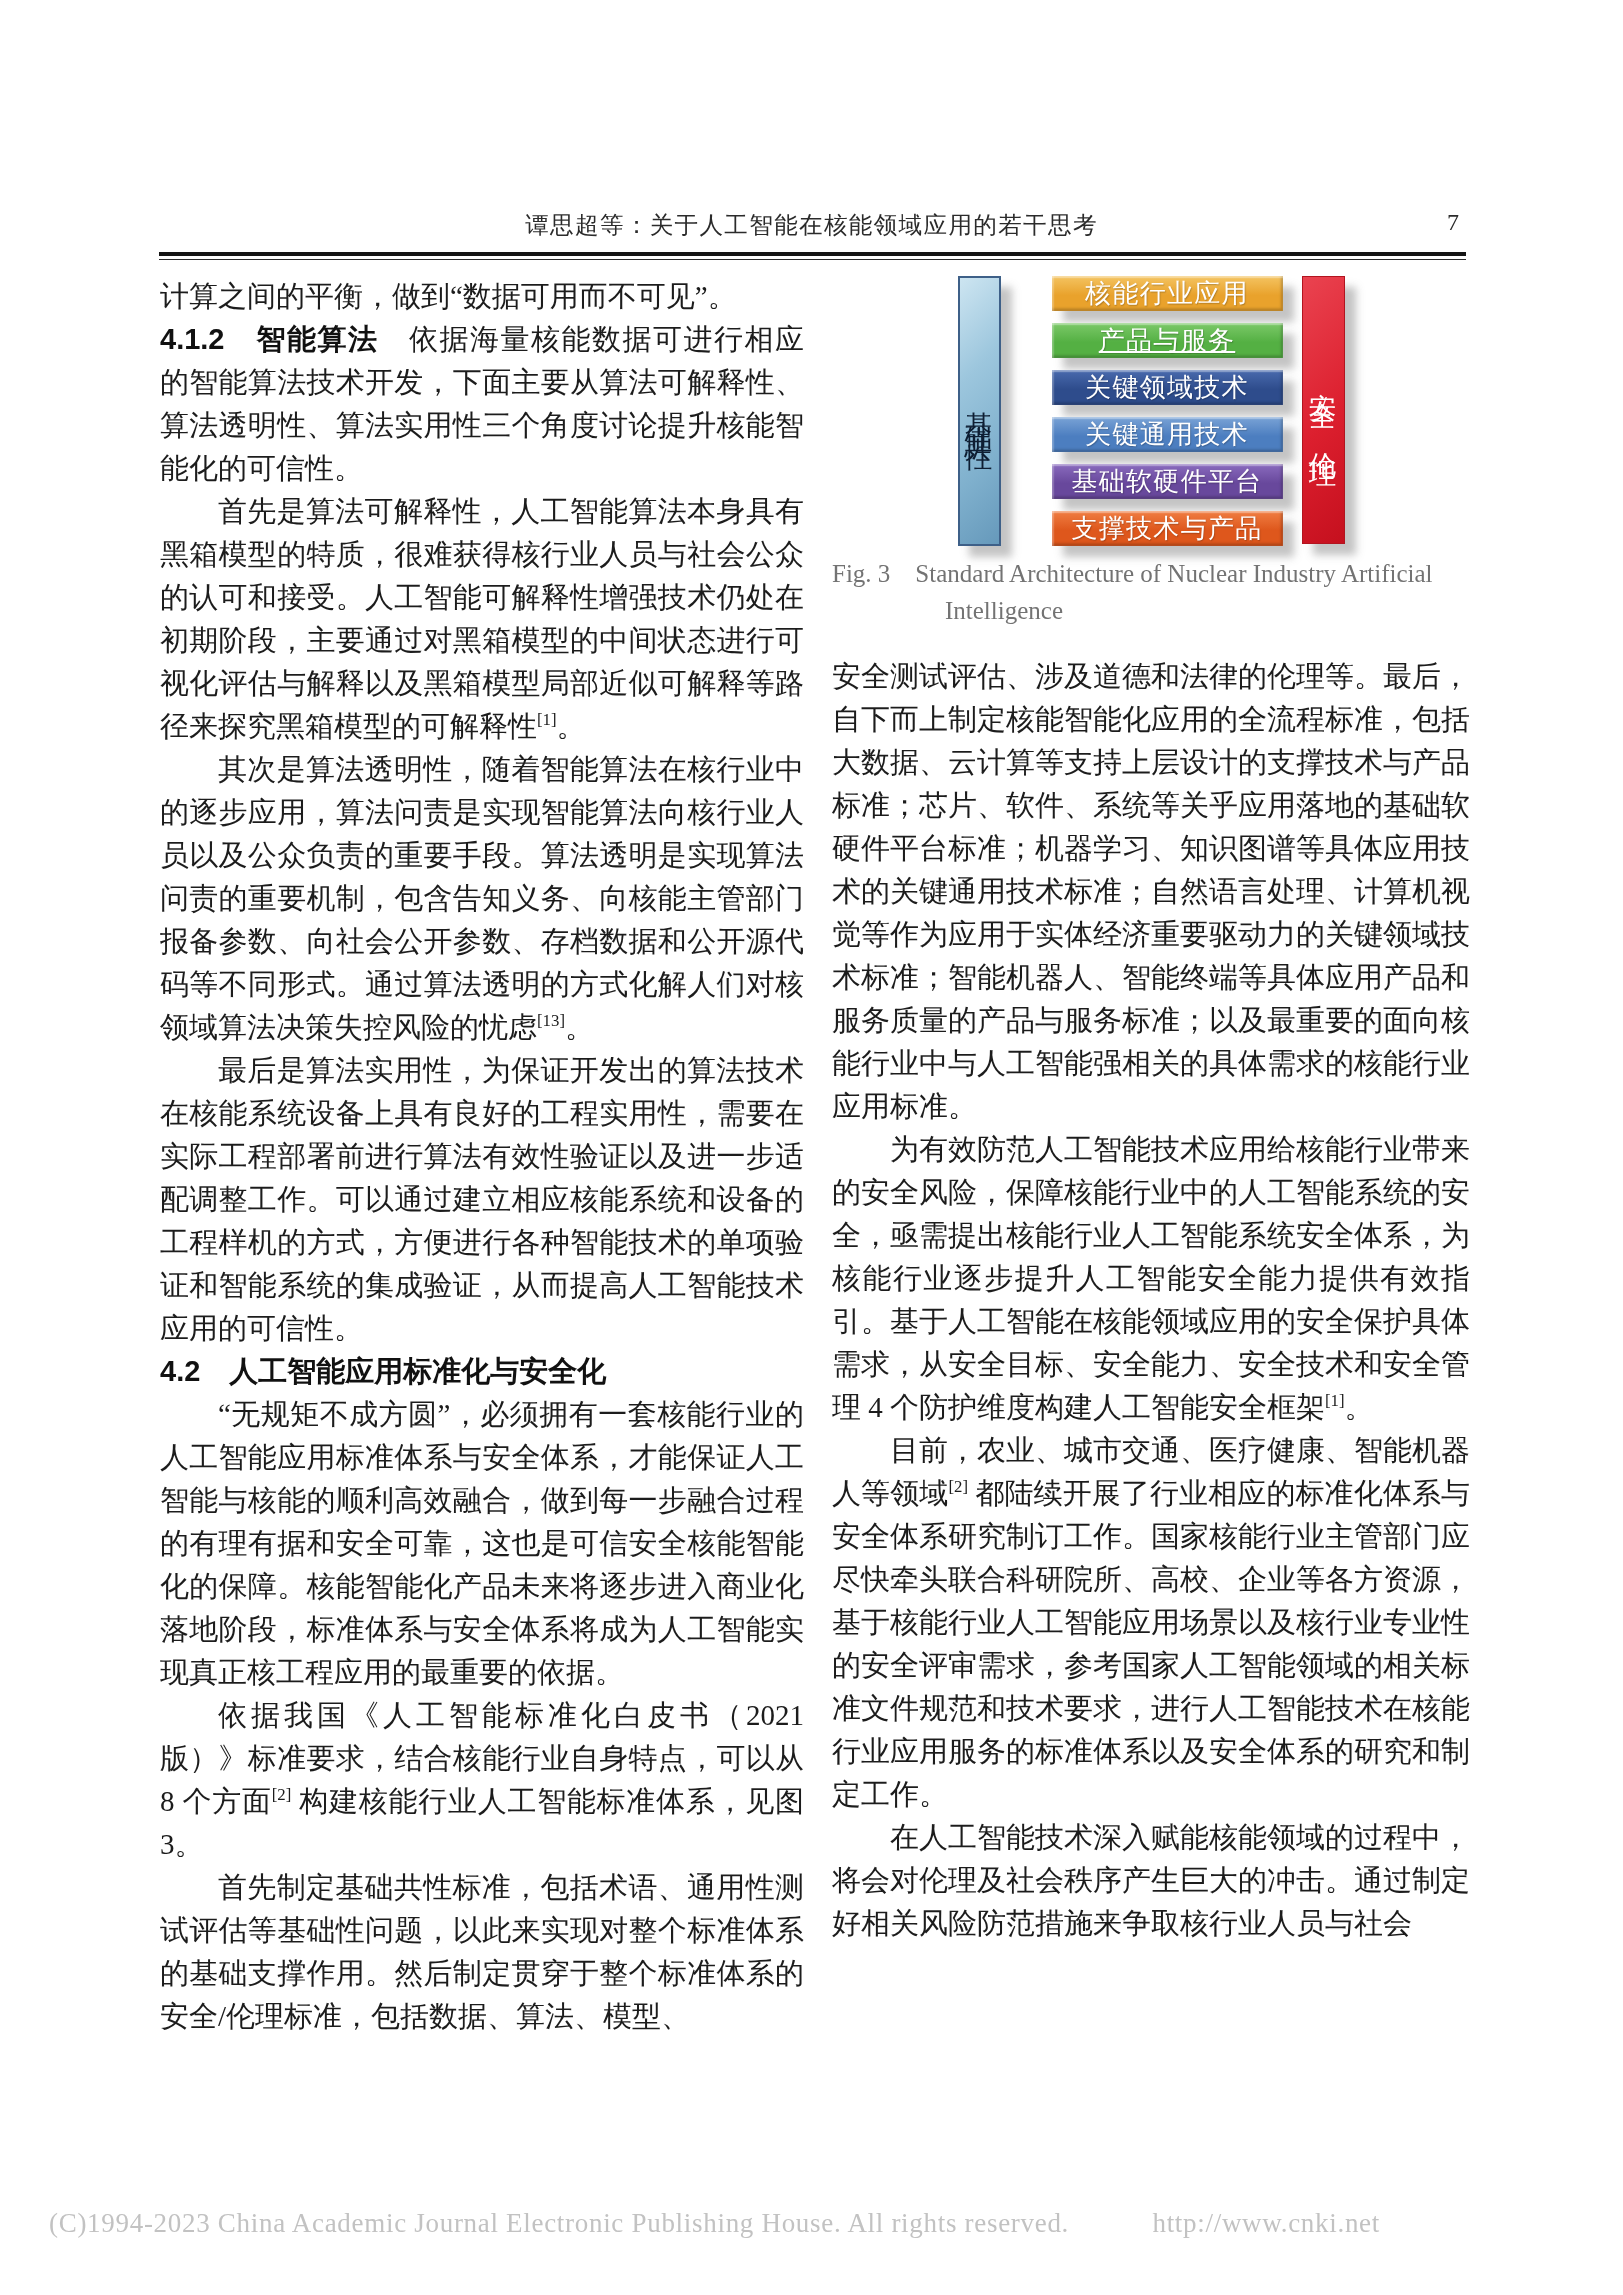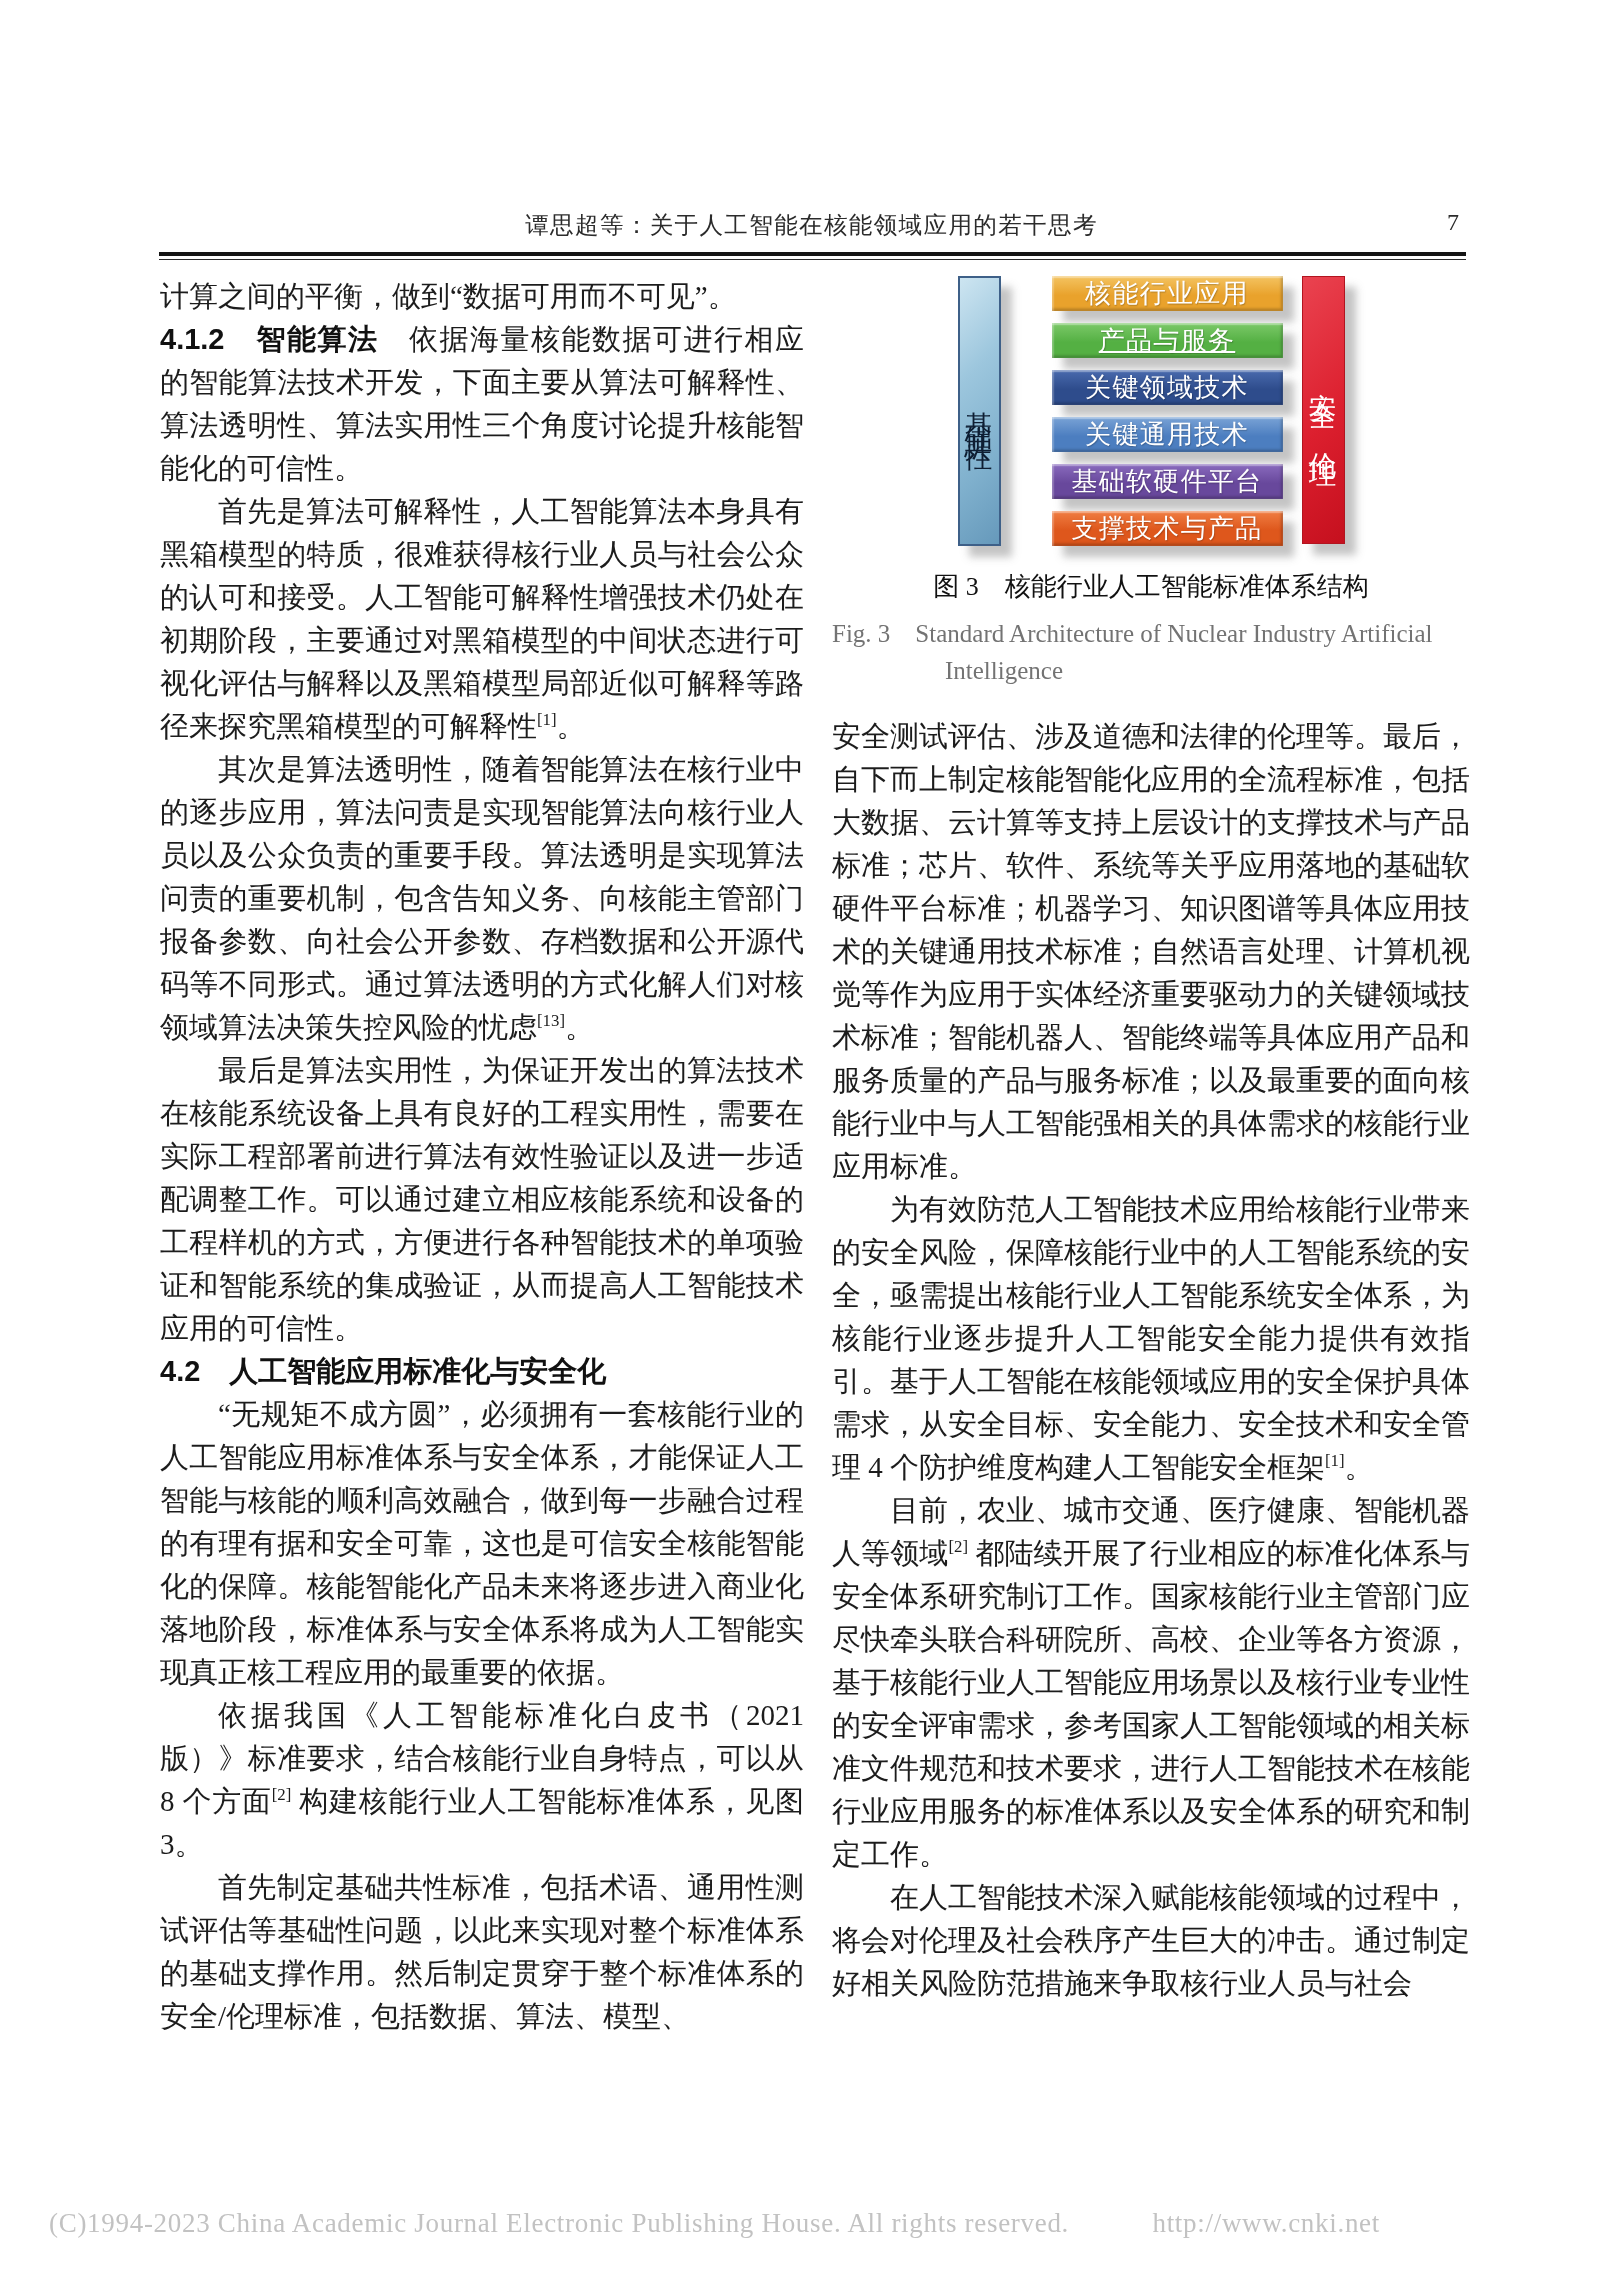--- a/index.html
+++ b/index.html
@@ -125,21 +125,20 @@
             </div>
             <div class="layer" style="background: linear-gradient(rgb(240, 126, 67) 0%, rgb(222, 87, 28) 55%, rgb(222, 87, 28) 100%);">
               <span>支撑技术与产品</span>
             </div>
           </div>
         <div class="vbar vbar-right">
           <span class="vlabel vlabel-light">安全/伦理</span>
         </div>
       </div>
     </div>
-    <div class="cap-zh">图 3　核能行业人工智能标准体系结构</div>
     <div class="cap-en">
       <span class="l1">Fig. 3　Standard Architecture of Nuclear Industry Artificial</span><br>
       <span class="l2">Intelligence</span>
     </div>
     <div class="right-body">
         <p class="para"><span>安全测试评估、涉及道德和法律的伦理等。最后，自下而上制定核能智能化应用的全流程标准，包括大数据、云计算等支持上层设计的支撑技术与产品标准；芯片、软件、系统等关乎应用落地的基础软硬件平台标准；机器学习、知识图谱等具体应用技术的关键通用技术标准；自然语言处理、计算机视觉等作为应用于实体经济重要驱动力的关键领域技术标准；智能机器人、智能终端等具体应用产品和服务质量的产品与服务标准；以及最重要的面向核能行业中与人工智能强相关的具体需求的核能行业应用标准。</span></p>
         <p class="para indent"><span>为有效防范人工智能技术应用给核能行业带来的安全风险，保障核能行业中的人工智能系统的安全，亟需提出核能行业人工智能系统安全体系，为核能行业逐步提升人工智能安全能力提供有效指引。基于人工智能在核能领域应用的安全保护具体需求，从安全目标、安全能力、安全技术和安全管理 4 个防护维度构建人工智能安全框架</span><sup>[1]</sup><span>。</span></p>
         <p class="para indent"><span>目前，农业、城市交通、医疗健康、智能机器人等领域</span><sup>[2]</sup><span> 都陆续开展了行业相应的标准化体系与安全体系研究制订工作。国家核能行业主管部门应尽快牵头联合科研院所、高校、企业等各方资源，基于核能行业人工智能应用场景以及核行业专业性的安全评审需求，参考国家人工智能领域的相关标准文件规范和技术要求，进行人工智能技术在核能行业应用服务的标准体系以及安全体系的研究和制定工作。</span></p>
         <p class="para indent"><span>在人工智能技术深入赋能核能领域的过程中，将会对伦理及社会秩序产生巨大的冲击。通过制定好相关风险防范措施来争取核行业人员与社会</span></p>
       </div>

